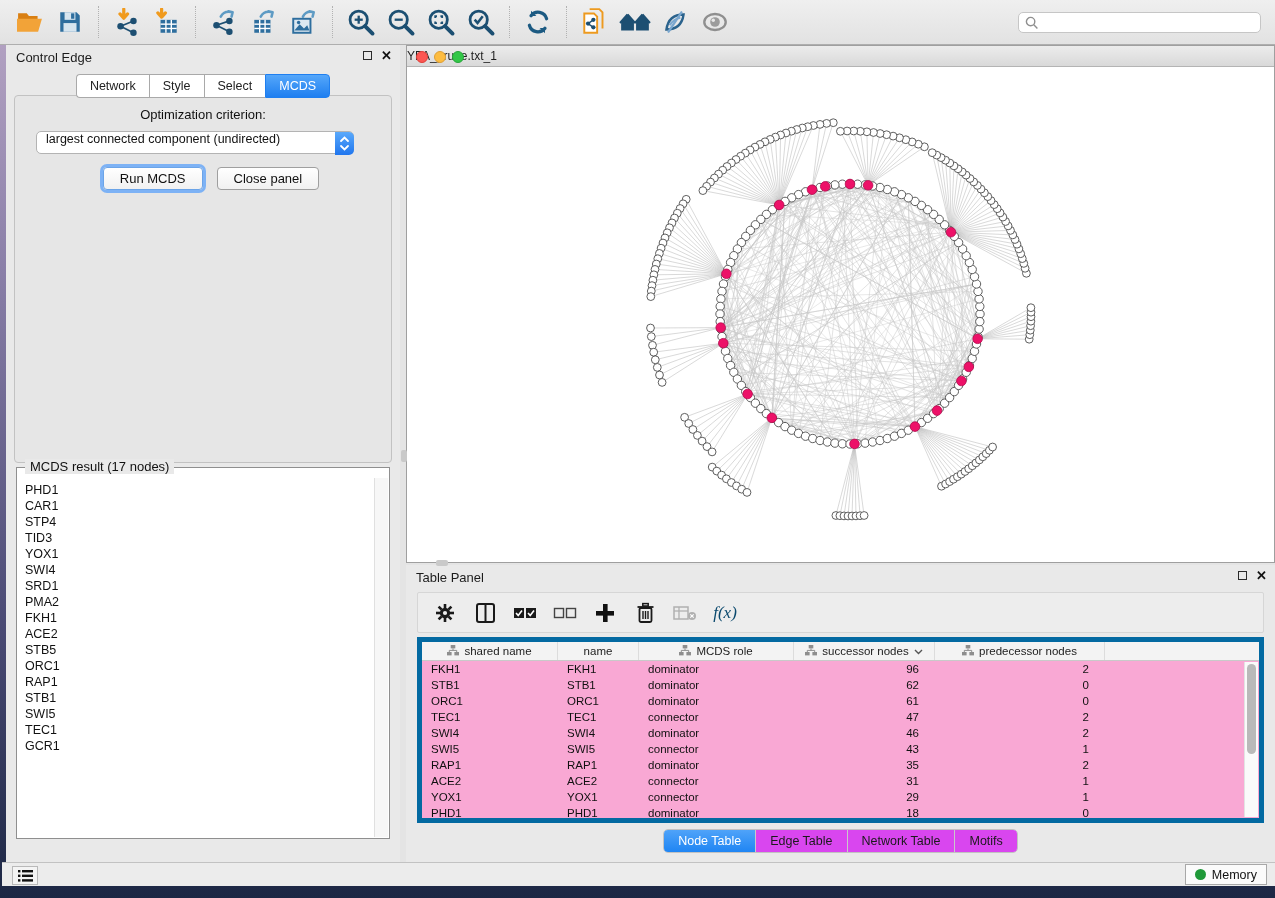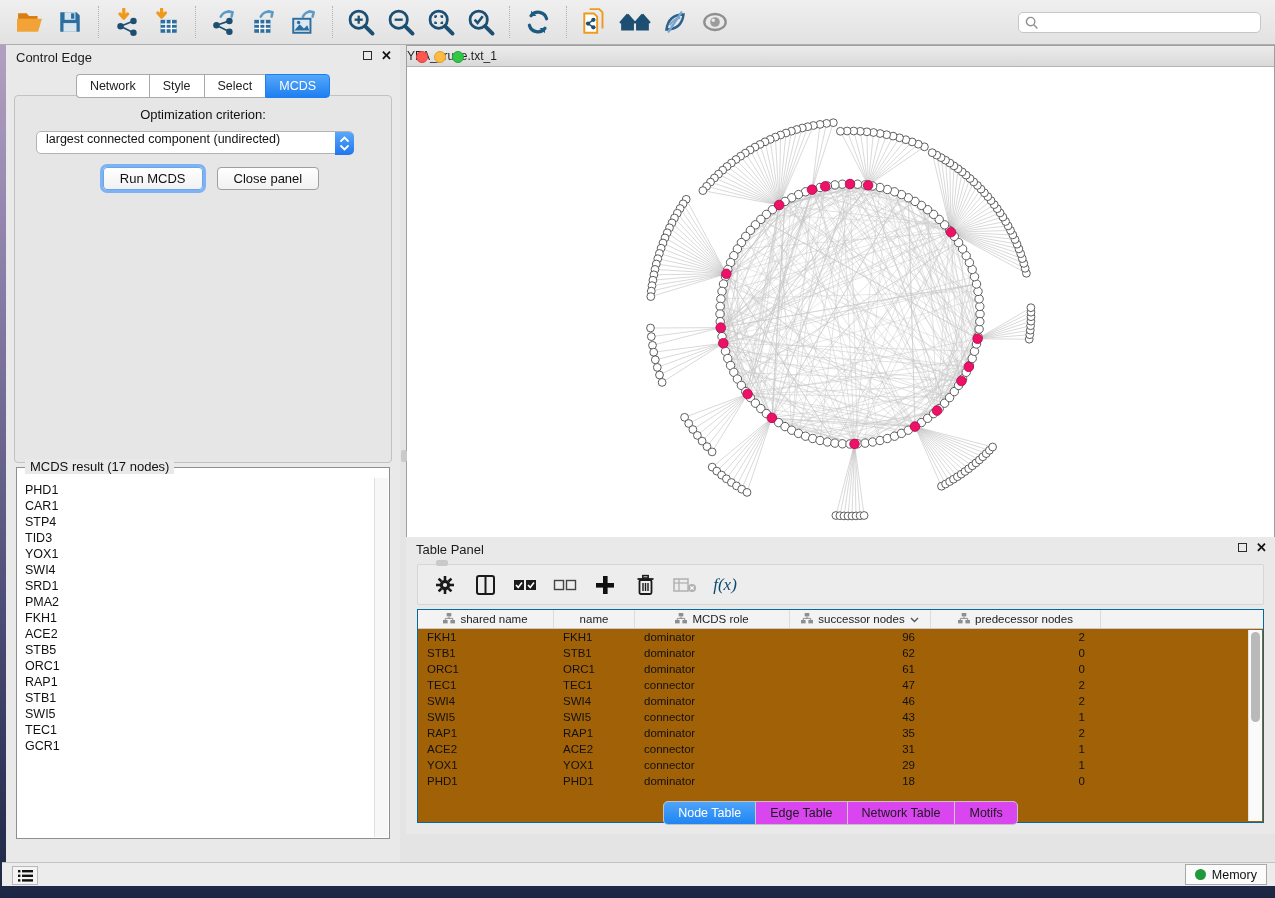--- a/index.html
+++ b/index.html
@@ -66,28 +66,28 @@
   .net-titlebar { height:21px; background:linear-gradient(180deg,#ececec,#d9d9d9);
     border-bottom:1px solid #b4b4b4; position:relative; }
   .net-title { width:100%; text-align:left; font-size:12px; color:#1d1d1d; line-height:21px; }
   .traffic { position:absolute; top:4.5px; width:12px; height:12px; border-radius:50%; }
   .t-red { left:9px; background:#fc5753; border:1px solid #df3e38; }
   .t-yellow { left:27px; background:#fdbc40; border:1px solid #de9f34; }
   .t-green { left:45px; background:#33c748; border:1px solid #27a53a; }
   .net-canvas { width:867px; height:495px; background:#fff; }
 
   
-  .table-panel { position:absolute; left:400px; top:492px; width:869px; height:297px; background:#e9e9e9; }
+  .table-panel { position:absolute; left:400px; top:520px; width:869px; height:297px; background:#e9e9e9; }
   .tp-toolbar { position:absolute; left:11px; top:27px; width:847px; height:41px; background:#ededed;
     border:1px solid #d6d6d6; border-radius:2px; display:flex; align-items:center; padding-left:10px; gap:6px; }
   .tp-btn { width:34px; height:32px; display:flex; align-items:center; justify-content:center; }
   .fx-label { font-family:Liberation Serif, serif; font-style:italic; font-size:17px; color:#0c4a6e; }
 
-  .node-table { position:absolute; left:11px; top:72px; width:847px; height:214px; background:#a16207;
-    border:1px solid #0369a1; }
+  .node-table { position:absolute; left:11px; top:72px; width:847px; height:186px; background:#f9a8d4;
+    border:5px solid #0369a1; }
   .nt-header { display:flex; height:19px; background:#f3f3f3; border-bottom:1px solid #c9c9c9; }
   .nt-hcell { display:flex; align-items:center; justify-content:center; gap:5px; font-size:11.5px;
     color:#222; border-right:1px solid #dcdcdc; height:100%; }
   .nt-row { display:flex; height:16px; }
   .nt-cell { font-size:11.5px; color:#111; line-height:16px; white-space:nowrap; overflow:hidden; }
   .nt-cell.l { padding-left:9px; text-align:left; }
   .nt-cell.r { padding-right:16px; text-align:right; }
   .nt-scroll { position:absolute; top:20px; right:1px; bottom:1px; width:14px; background:#fafafa;
     border-left:1px solid #e3e3e3; }
   .nt-thumb { position:absolute; top:2px; left:2px; width:9px; height:90px; background:#b9b9b9; border-radius:5px; }

